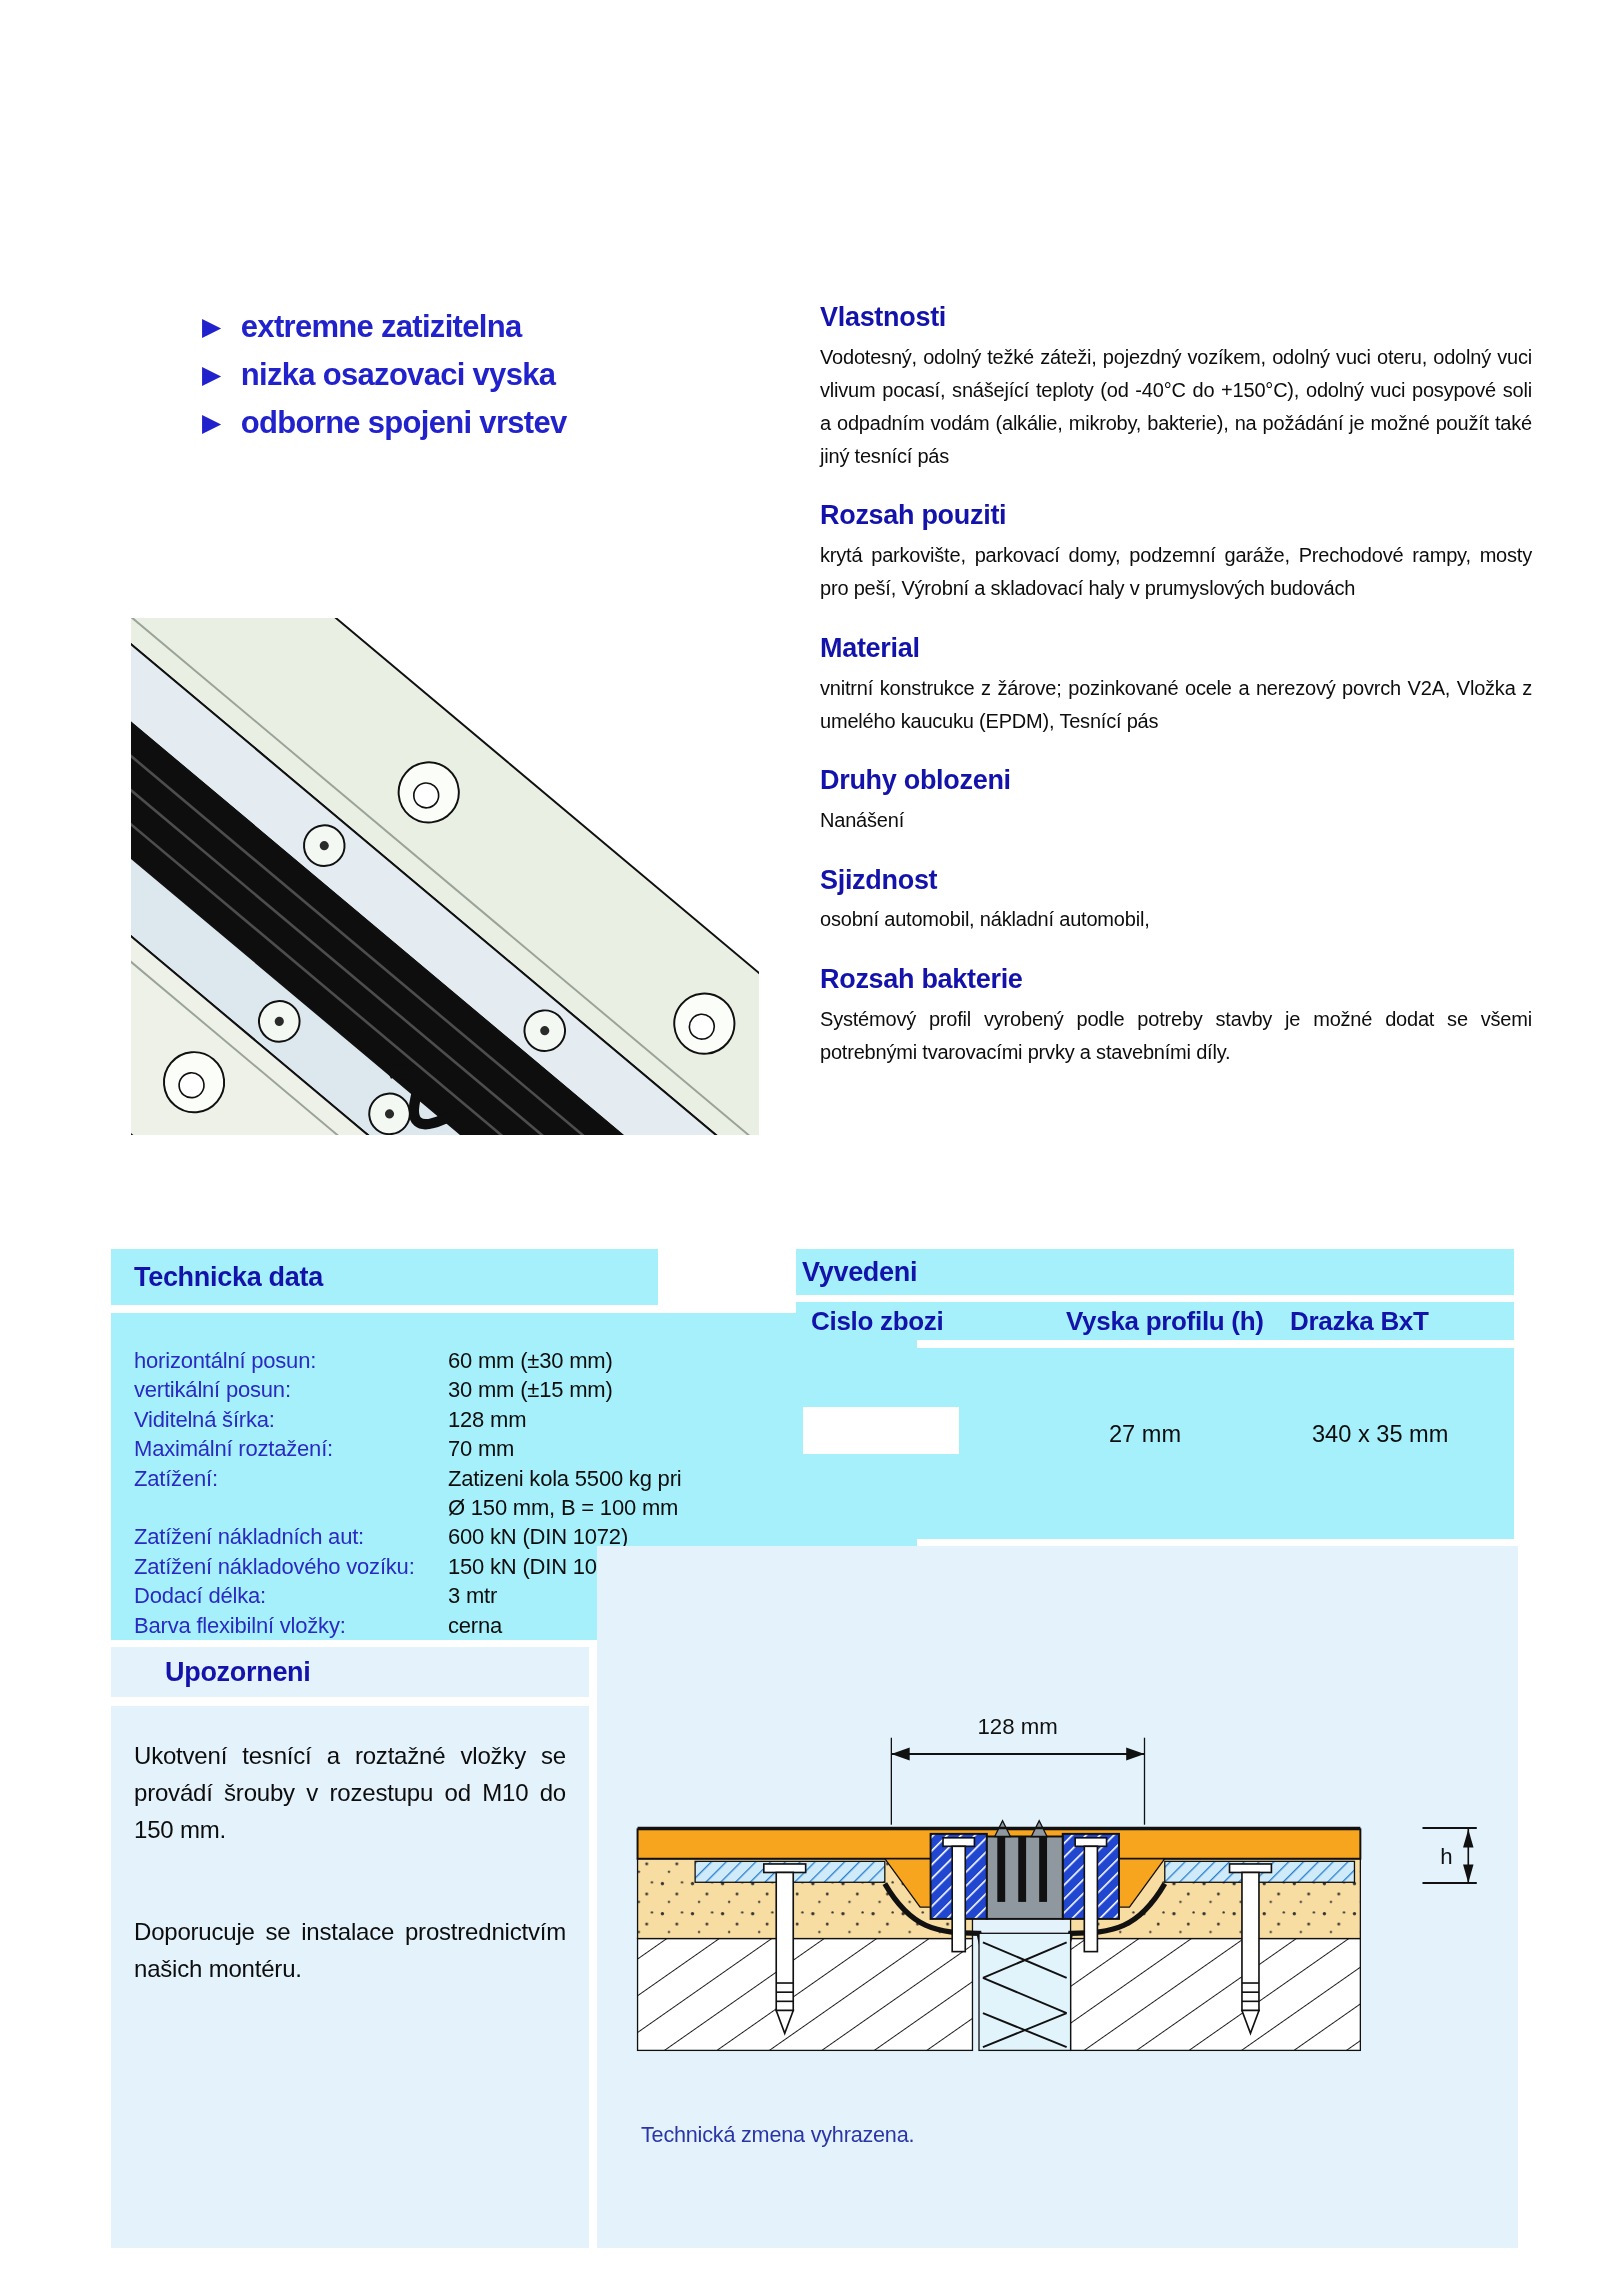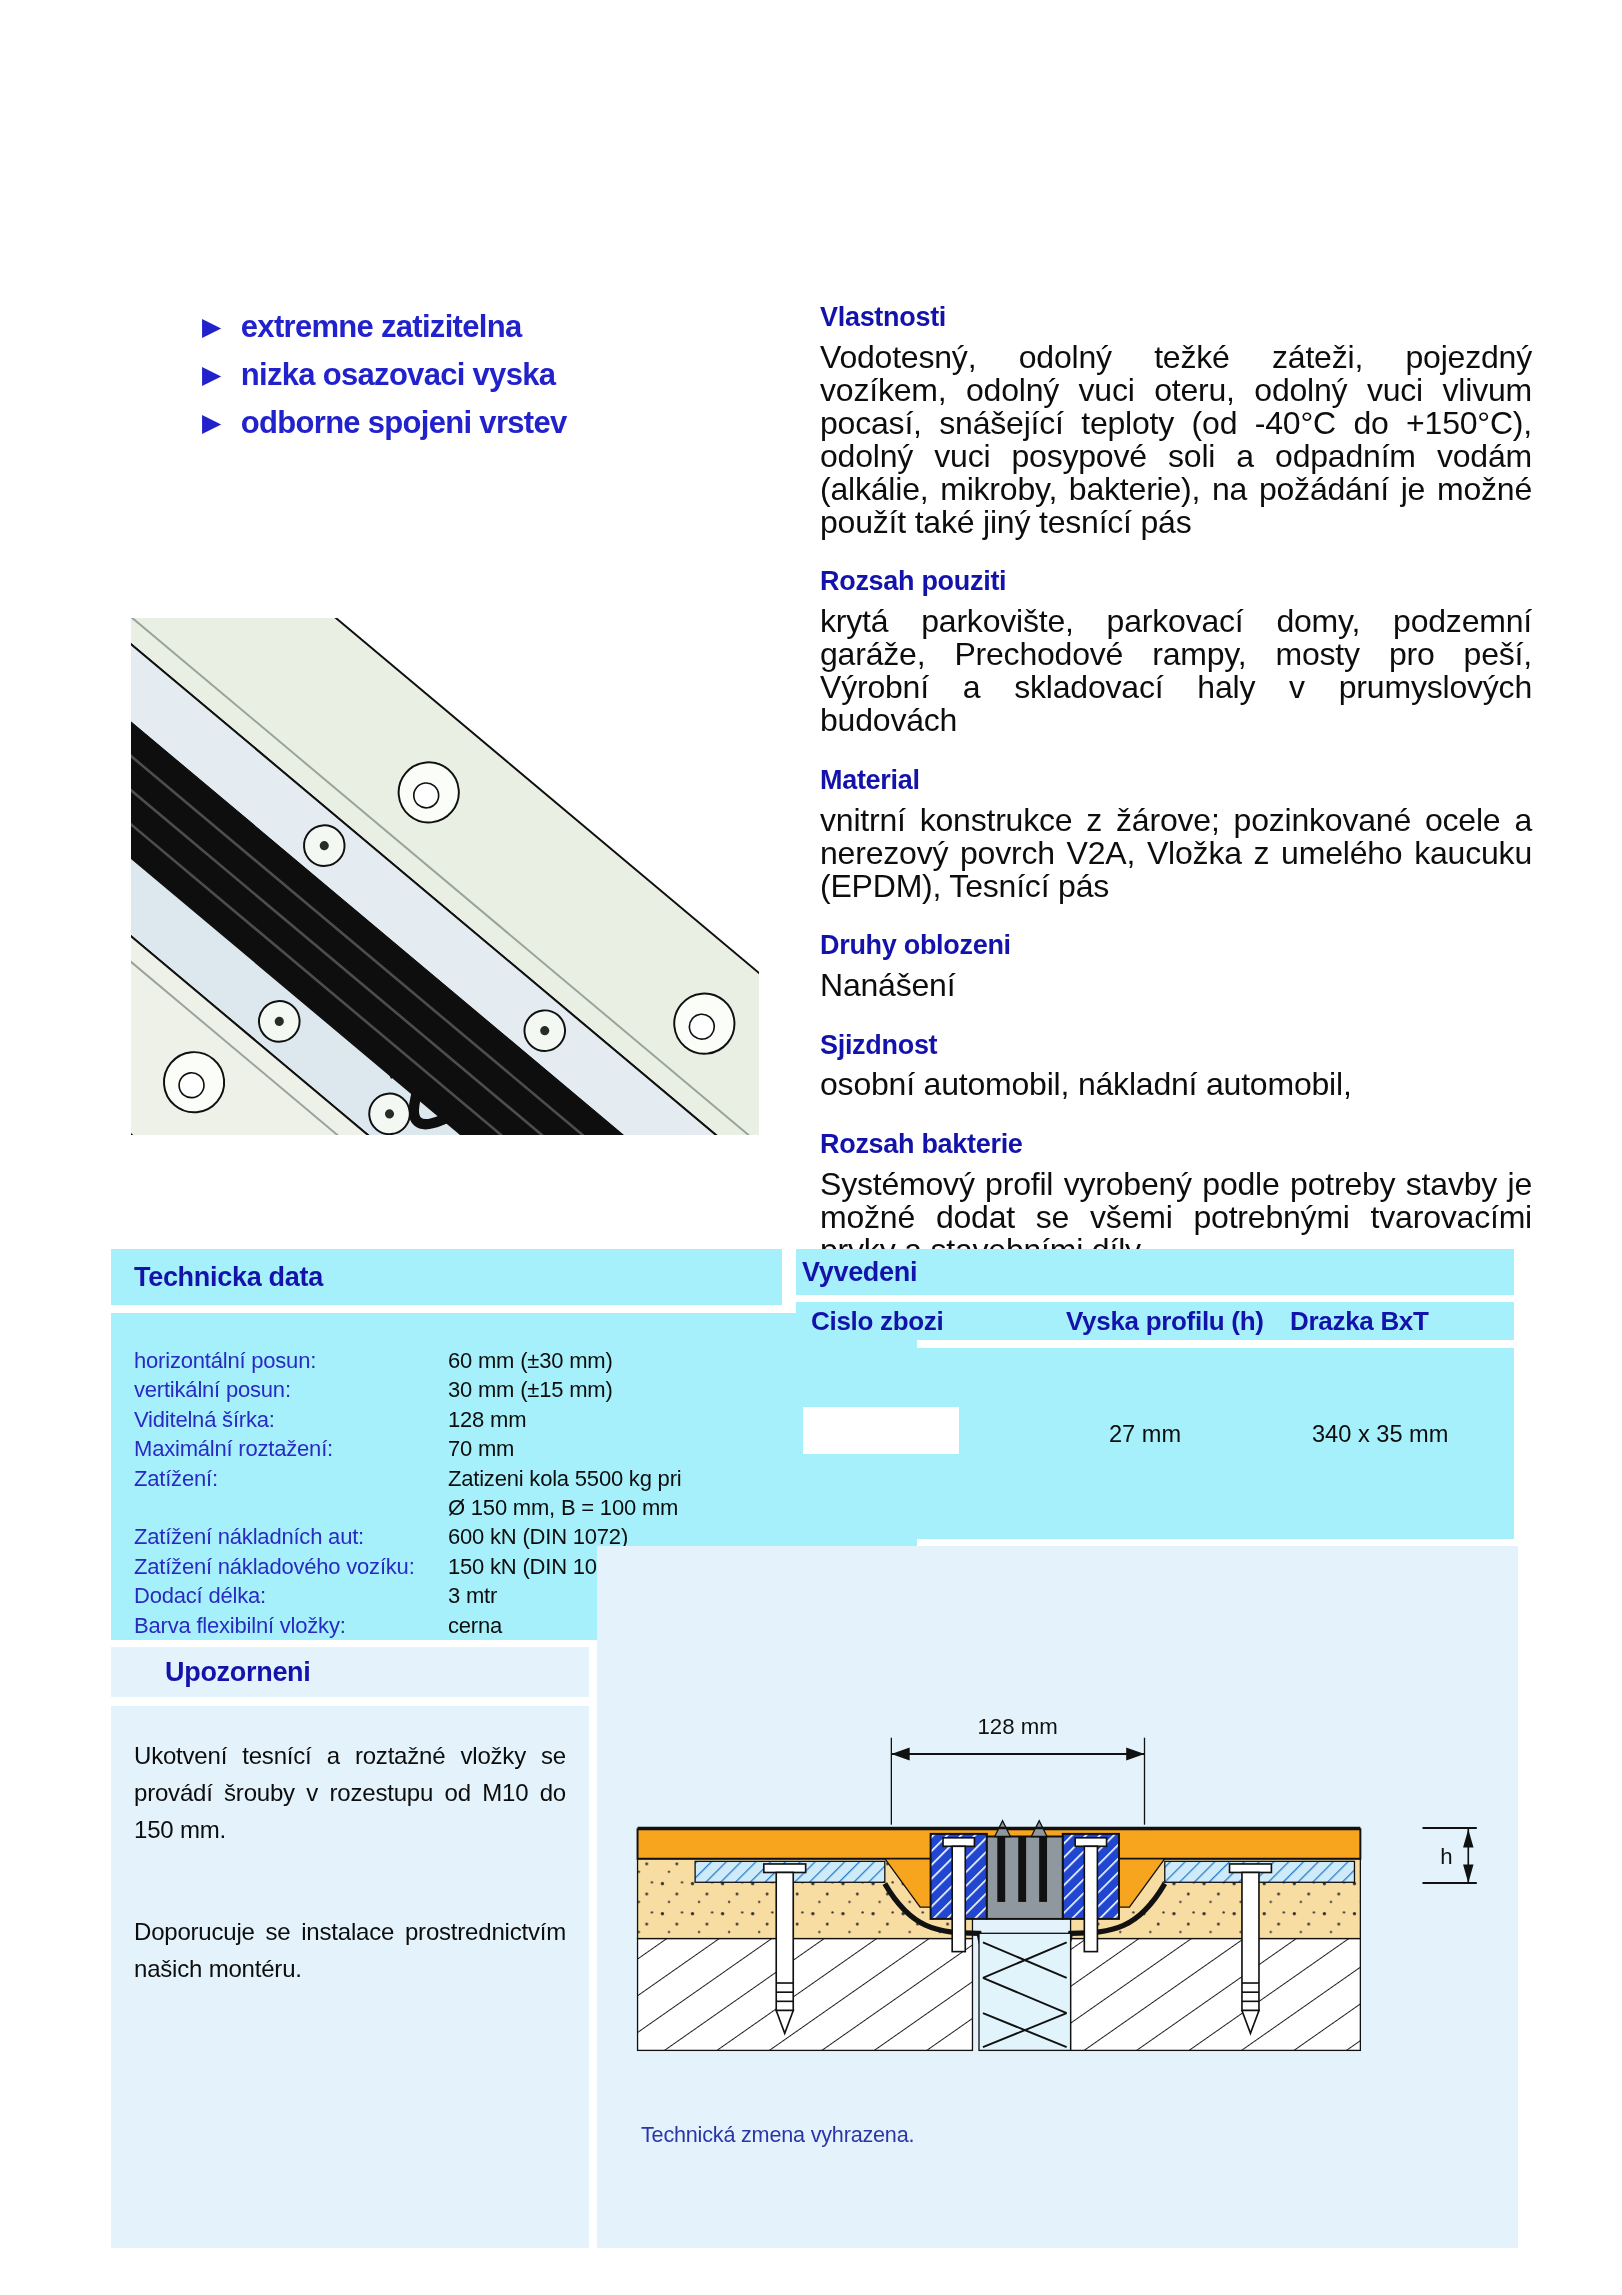--- a/index.html
+++ b/index.html
@@ -11,27 +11,27 @@
   .bullets{position:absolute;left:202px;top:308px;display:flex;flex-direction:column;gap:11px;}
   .bullet-row{display:flex;align-items:center;}
   .bullet-arrow{color:#2222cc;font-size:25px;margin-right:19.6px;line-height:37px;}
   .bullet-text{color:#2222cc;font-size:31px;font-weight:bold;letter-spacing:-0.7px;line-height:37px;}
   
   .product{position:absolute;left:131px;top:618px;width:628px;height:517px;}
   
   .rightcol{position:absolute;left:820px;top:302px;width:712px;}
   .sec-title{color:#1313ac;font-size:27px;font-weight:bold;margin:27.5px 0 7.9px 0;letter-spacing:-0.3px;}
   .sec-title.first{margin-top:0;}
-  .sec-body{font-size:32px;line-height:33px;margin:0;text-align:justify;color:#0d0d0d;letter-spacing:-0.2px;}
+  .sec-body{font-size:20px;line-height:33px;margin:0;text-align:justify;color:#0d0d0d;letter-spacing:-0.2px;}
   
   .cyan{background:#a5f0fa;}
   .lblue{background:#e4f3fb;}
   .panel{position:absolute;box-sizing:border-box;}
   .panel-title{color:#1313ac;font-size:27px;font-weight:bold;letter-spacing:-0.3px;padding-left:23px;}
-  .td-head{left:111px;top:1249px;width:671px;height:56px;display:flex;align-items:center;}
+  .td-head{left:111px;top:1249px;width:547px;height:56px;display:flex;align-items:center;}
   .td-body{left:111px;top:1313px;width:806px;height:327px;padding:33px 13px 0 23px;}
   .t-row{display:flex;font-size:22px;line-height:29.4px;letter-spacing:-0.2px;}
   .t-label{width:314px;color:#2a2ac2;flex:none;}
   .t-value{color:#0d0d0d;white-space:pre-line;}
   .vy-head{left:796px;top:1249px;width:718px;height:46px;display:flex;align-items:center;}
   .vy-cols{left:796px;top:1302px;width:718px;height:38px;}
   .vy-col{position:absolute;top:0;height:38px;line-height:38px;color:#1313ac;font-size:26px;font-weight:bold;letter-spacing:-0.3px;}
   .vy-data{left:796px;top:1348px;width:718px;height:191px;}
   .vy-cell{position:absolute;top:73px;font-size:23.6px;color:#0d0d0d;}
   .redaction{position:absolute;left:6.5px;top:59px;width:156px;height:47px;background:#ffffff;}

